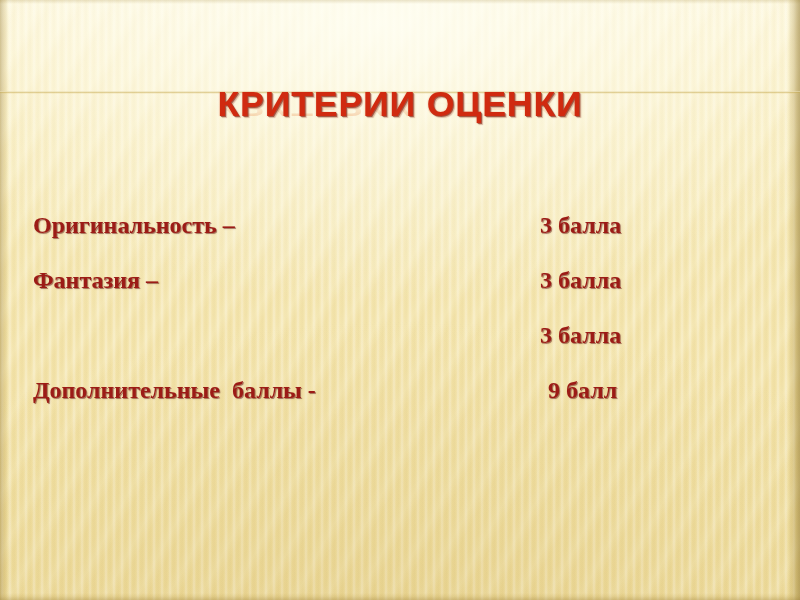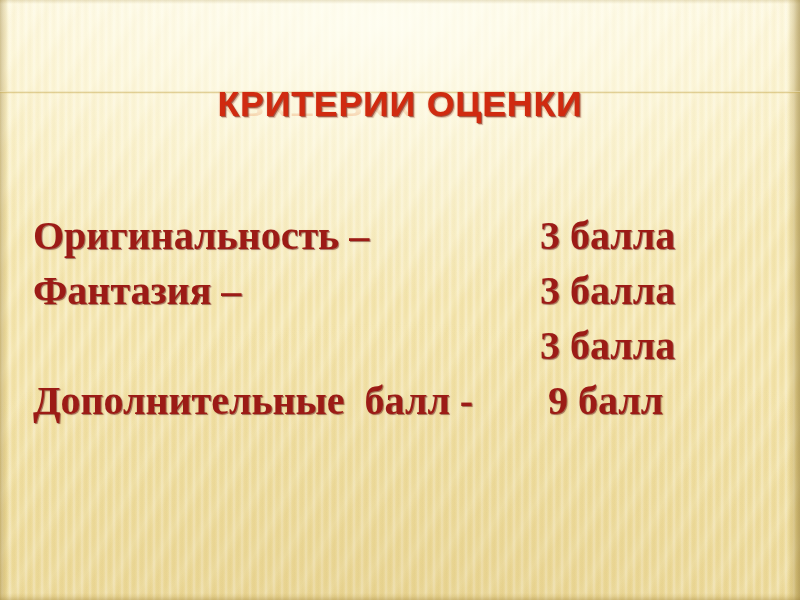--- a/index.html
+++ b/index.html
@@ -187,21 +187,21 @@
   .row {
     position: relative;
     height: 55px;
   }
 
   .label,
   .value {
     position: absolute;
     font-family: "Liberation Serif", "DejaVu Serif", serif;
     font-weight: bold;
-    font-size: 40px;
+    font-size: 24px;
     color: #9c1b16;
     white-space: pre;
     text-shadow:
       1px 1px 0 rgba(92,14,10,0.42),
       1px 1px 2px rgba(120,30,20,0.22);
   }
 
   .label { left: 33px; top: 7px; }
   .value { left: 540px; top: 7px; }
 
@@ -244,18 +244,18 @@
     <div class="row">
       <span class="label">Фантазия –</span>
       <span class="value">3 балла</span>
     </div>
 
     <div class="row">
       <span class="value">3 балла</span>
     </div>
 
     <div class="row row-wide">
-      <span class="label">Дополнительные  балл -</span>
+      <span class="label">Дополнительные  баллы -</span>
       <span class="value">9 балл</span>
     </div>
 
   </div>
 </div>
 
 </body></html>

